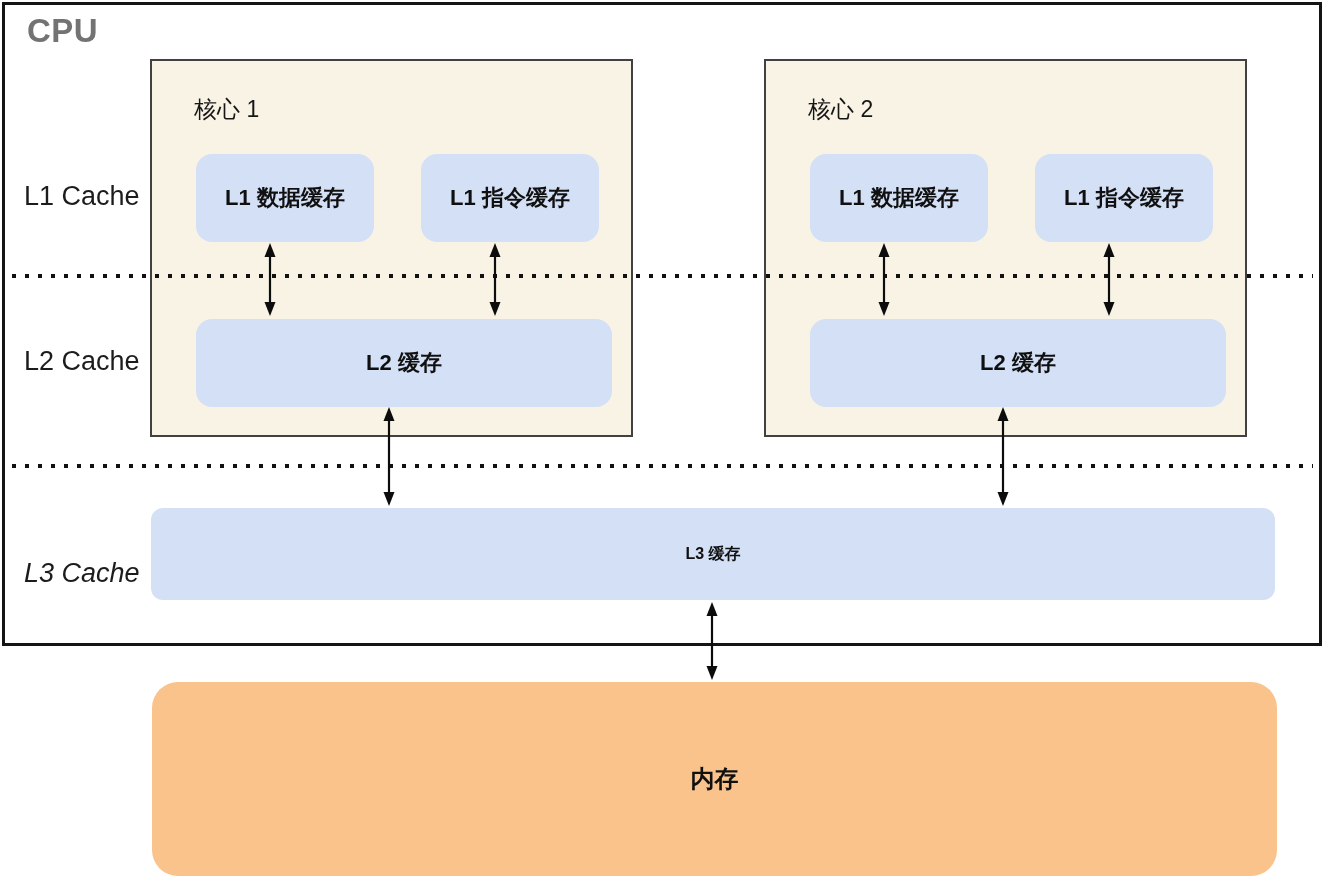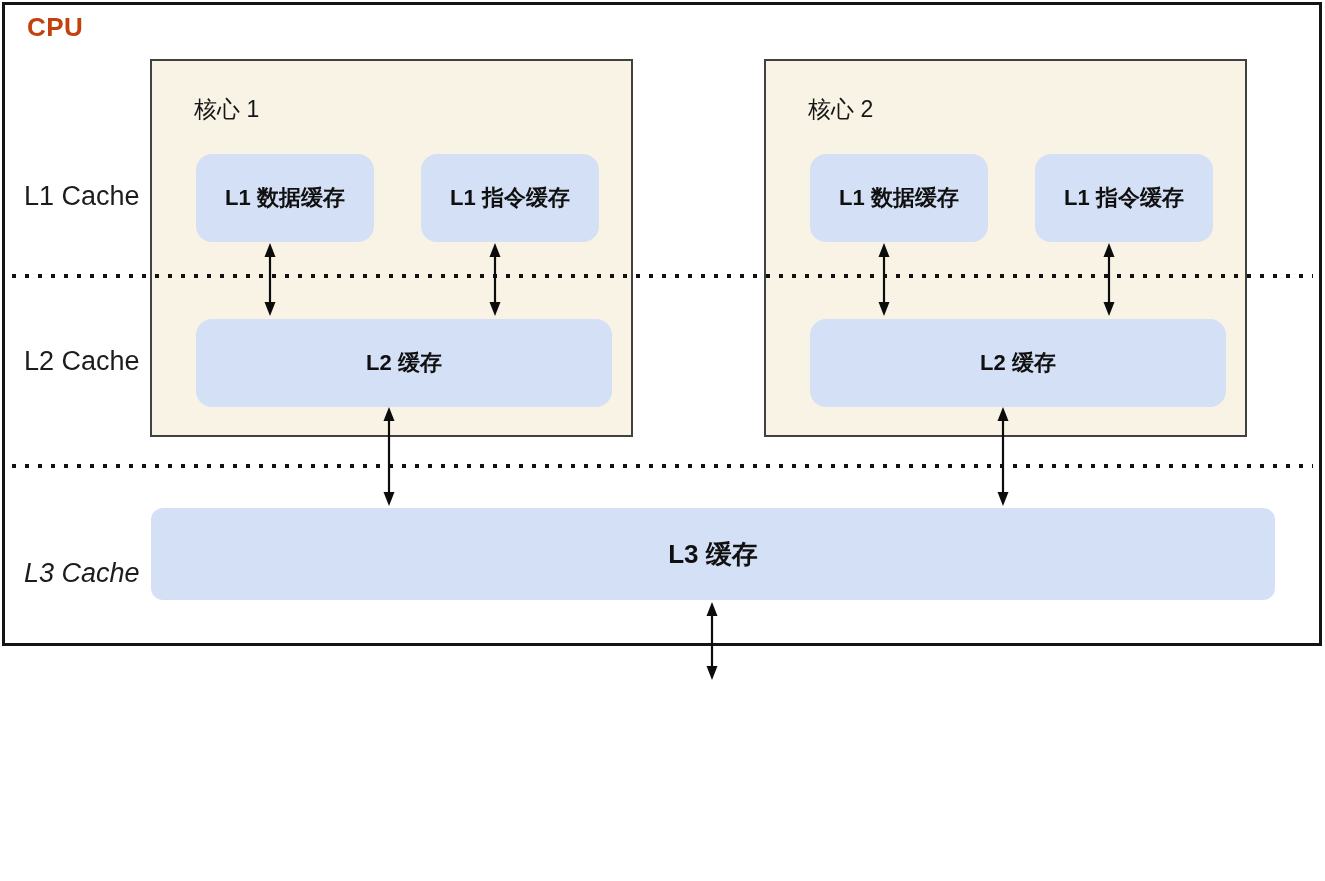--- a/index.html
+++ b/index.html
@@ -12,22 +12,22 @@
   html,body{background:#fff;}
   body{font-family:"Liberation Sans","DejaVu Sans",sans-serif;color:#111;}
   .canvas{
     position:relative;width:1325px;height:881px;background:#ffffff;overflow:hidden;
   }
   .cpu-box{
     position:absolute;left:2px;top:2px;width:1320px;height:644px;
     border:3px solid #141414;background:transparent;
   }
   .cpu-title{
-    position:absolute;left:27px;top:12px;font-size:26px;font-weight:700;
-    letter-spacing:.5px;color:#c2410c;
+    position:absolute;left:27px;top:12px;font-size:33px;font-weight:700;
+    letter-spacing:.5px;color:#737373;
   }
   .side-label{
     position:absolute;left:24px;font-size:27px;color:#1c1c1c;line-height:27px;white-space:nowrap;
   }
   .side-label.l1{top:183px;}
   .side-label.l2{top:348px;}
   .side-label.l3{top:560px;font-style:italic;}
   .core{
     position:absolute;top:59px;width:483px;height:378px;
     background:var(--core-bg);border:2px solid #414141;
@@ -48,21 +48,21 @@
   .dotted-line{
     position:absolute;left:12px;width:1301px;height:4px;
     background:repeating-linear-gradient(90deg,var(--line-dark) 0 4px,transparent 4px 13px);
   }
   .dotted-line.first{top:274px;}
   .dotted-line.second{top:464px;}
   .l3-box{
     position:absolute;left:151px;top:508px;width:1124px;height:92px;
     background:var(--cache-blue);border-radius:12px;
     display:flex;align-items:center;justify-content:center;
-    font-size:26px;font-weight:700;color:#101010;
+    font-size:16px;font-weight:700;color:#101010;
   }
   .memory-box{
     position:absolute;left:152px;top:682px;width:1125px;height:194px;
     background:var(--memory-orange);border-radius:26px;
     display:flex;align-items:center;justify-content:center;
     font-size:24px;font-weight:700;color:#101010;
   }
   .arrow-overlay{
     position:absolute;left:0;top:0;width:1325px;height:881px;pointer-events:none;
   }
@@ -93,20 +93,21 @@
     <div class="cache-box l1-data">L1 数据缓存</div>
     <div class="cache-box l1-inst">L1 指令缓存</div>
     <div class="cache-box l2-box">L2 缓存</div>
   </div>
 
   <div class="dotted-line first"></div>
   <div class="dotted-line second"></div>
 
   <div class="l3-box">L3 缓存</div>
 
+  <div class="memory-box">内存</div>
 
   <svg class="arrow-overlay" viewBox="0 0 1325 881" xmlns="http://www.w3.org/2000/svg">
 
     <g>
       <line x1="270" y1="253" x2="270" y2="306"></line>
       <polygon points="270,243 264.5,257 275.5,257"></polygon>
       <polygon points="270,316 264.5,302 275.5,302"></polygon>
     </g>
 
     <g>

